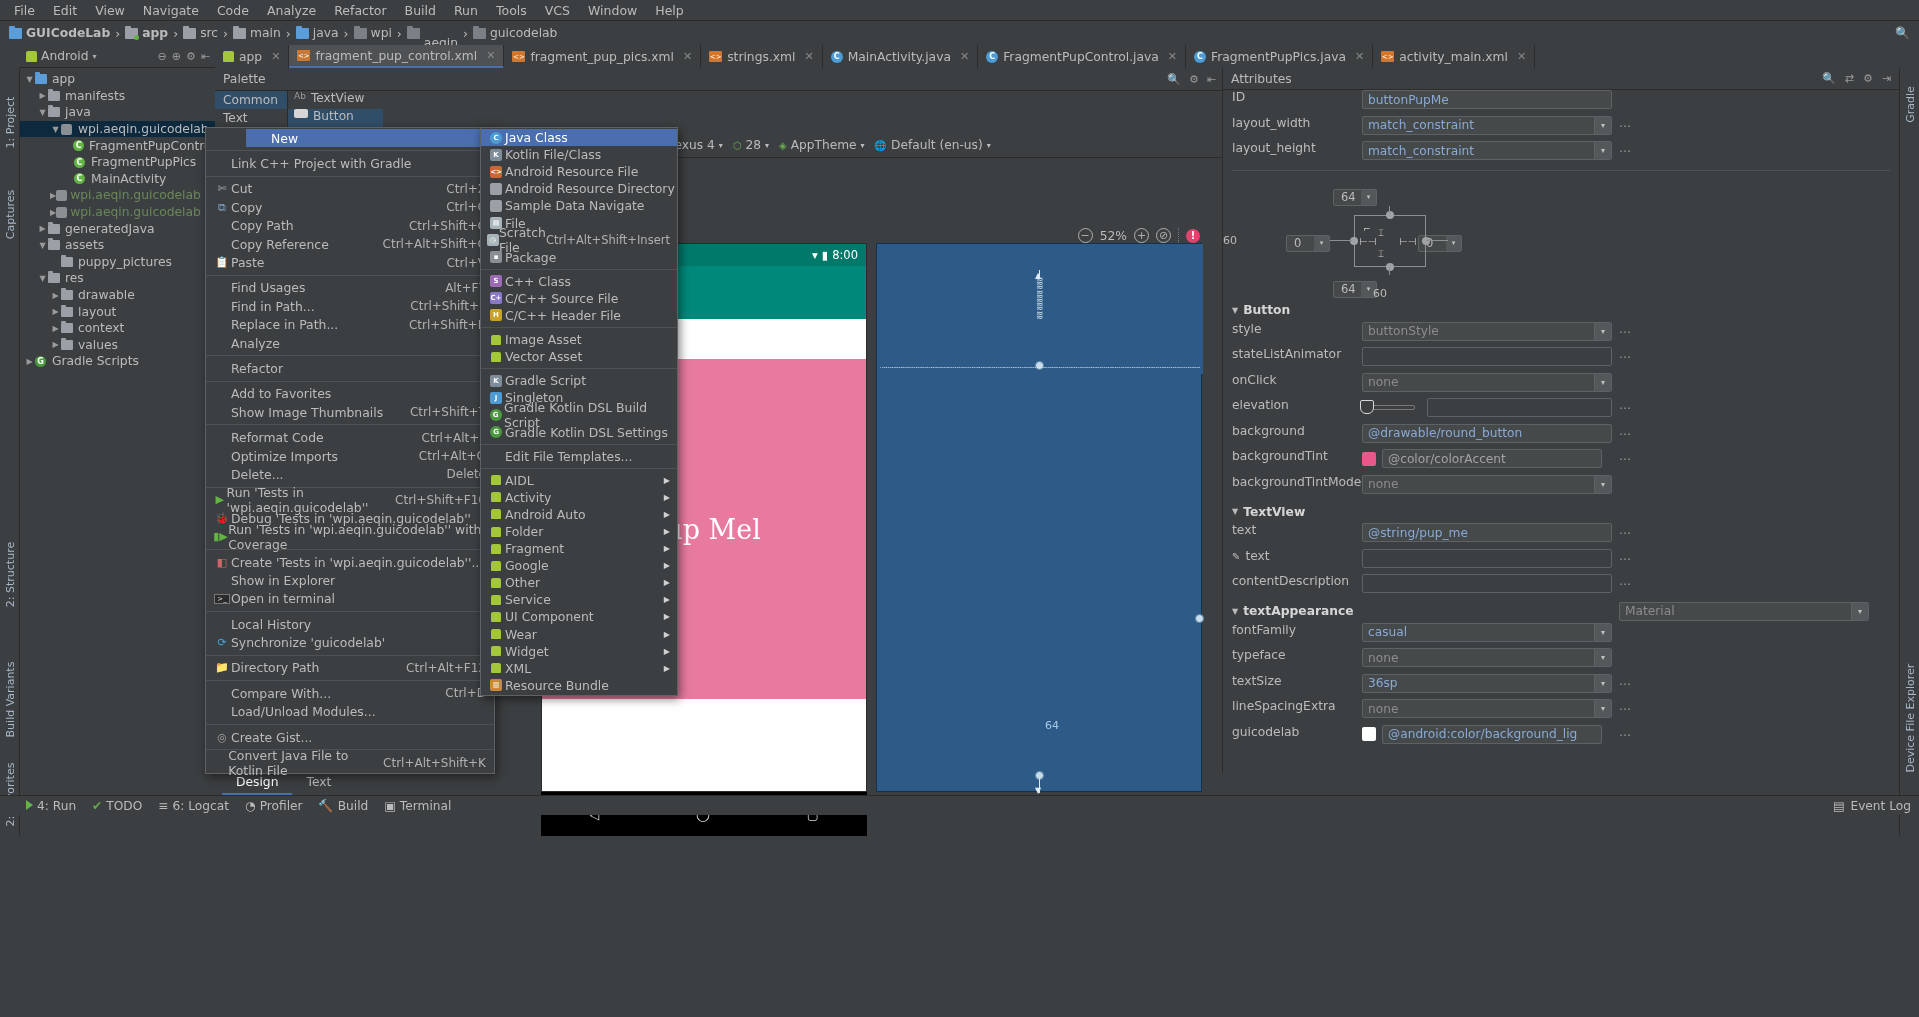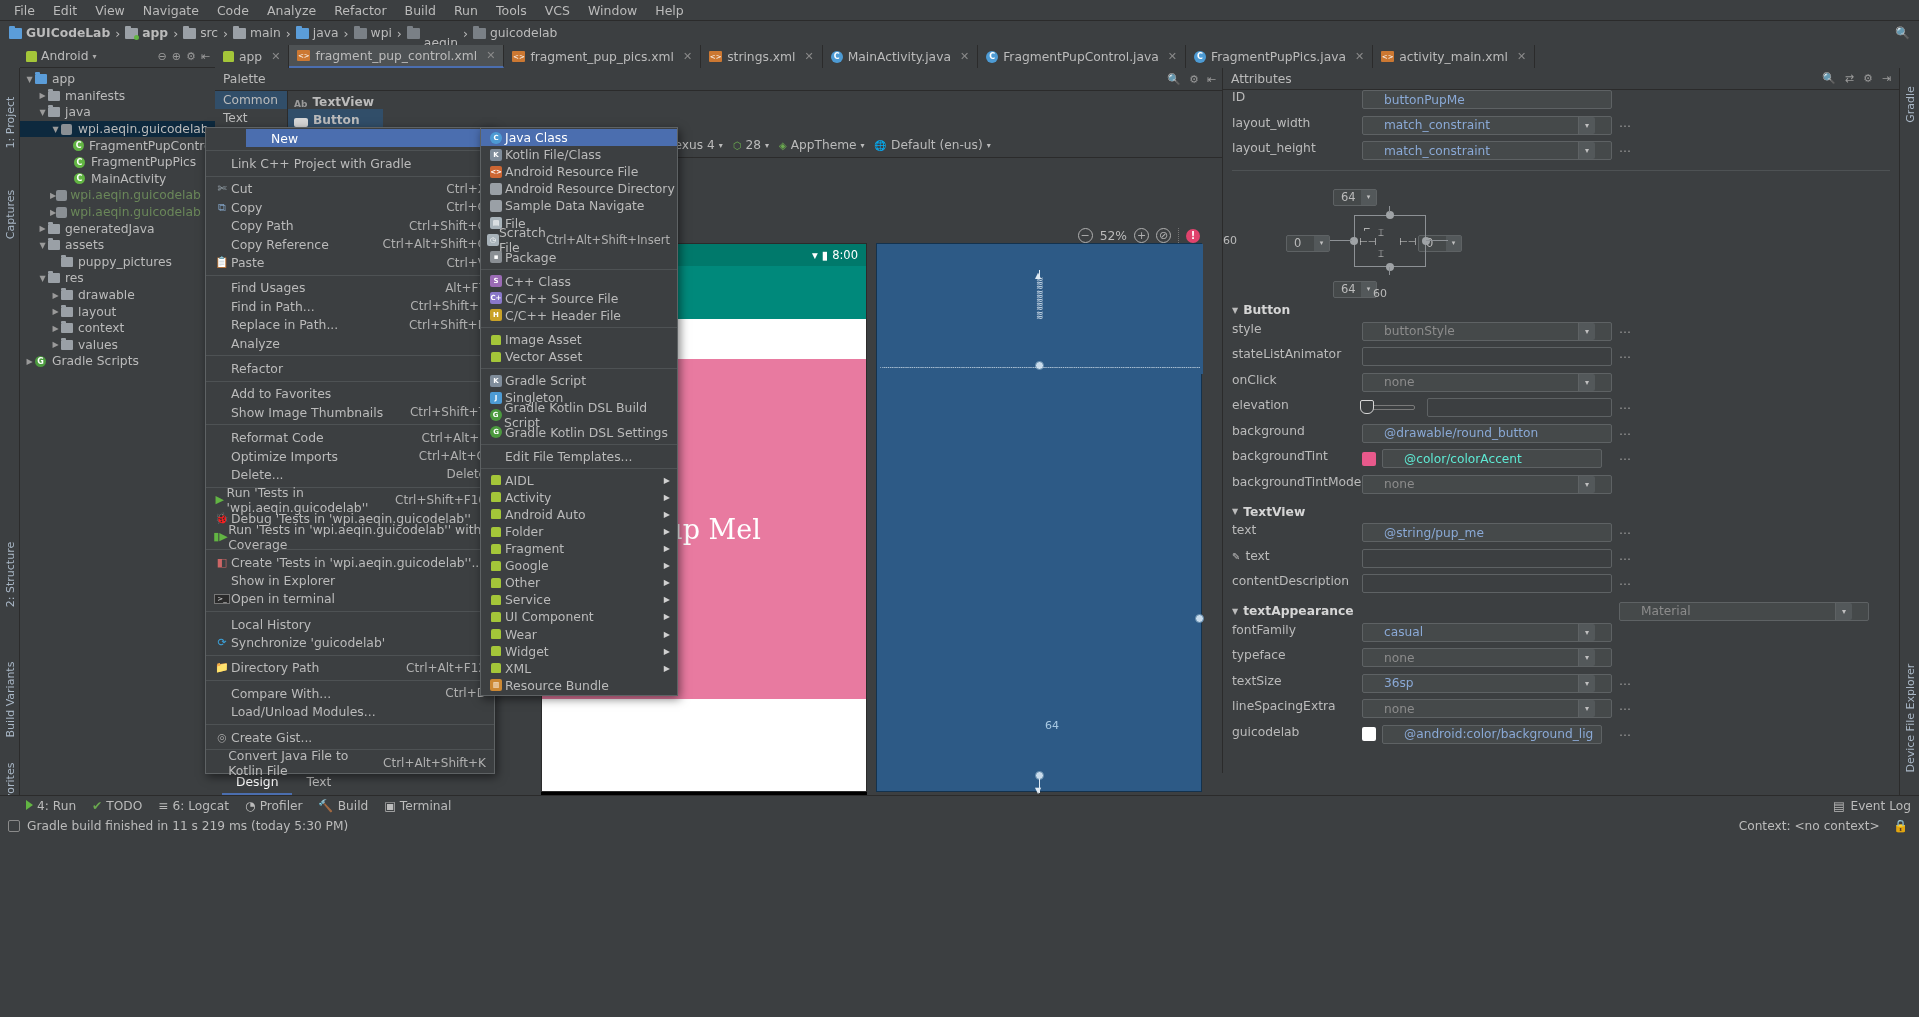--- a/index.html
+++ b/index.html
@@ -110,21 +110,21 @@
   .palHdr{
     height:23px; display:flex; align-items:center; padding-left:8px; gap:6px;
     font-size:12.3px; color:#bbb; border-bottom:1px solid #2b2b2b;
   }
   .palHdr .ic{ margin-left:auto; display:flex; gap:8px; padding-right:6px; color:#9a9a9a; font-size:11px;}
   .palBody{ position:absolute; left:0; top:23px; width:1007px; height:42px; display:flex;}
   .palCats{ width:72px; }
   .palCat{ height:18px; display:flex; align-items:center; padding-left:8px; font-size:12.2px;}
   .palCat.sel{ background:#2f65ca33; background:#314e69;}
   .palItems{ width:96px; border-left:1px solid #2b2b2b;}
-  .palItem{ height:18px; display:flex; align-items:flex-end; gap:5px; padding-left:6px; font-size:12.2px;font-weight:bold;}
+  .palItem{ height:18px; display:flex; align-items:flex-start; gap:5px; padding-left:6px; font-size:12.2px;}
   .palItem.sel{ background:#314e69;}
   .abIco{ font-size:9px; color:#9a9a9a; }
   .btnIco{ width:14px; height:9px; background:#d6d6d6; border-radius:2px;}
 
   .dsToolbar{
     position:absolute; left:0; top:65px; width:1007px; height:25px;
     display:flex; align-items:center; padding-left:185px; gap:2px;
     border-bottom:1px solid #2b2b2b;
   }
   .dtico{ width:19px;height:19px; display:inline-flex; align-items:center;justify-content:center;
@@ -181,21 +181,21 @@
     position:absolute; left:1222px; top:68px; width:677px; height:705px;
     background:#3c3f41; border-left:1px solid #2b2b2b;
   }
   .attrHdr{ height:22px; display:flex; align-items:center; padding-left:8px; font-size:12.3px;
             color:#bbb; border-bottom:1px solid #2b2b2b;}
   .attrHdr .ic{ margin-left:auto; display:flex; gap:9px; padding-right:8px; color:#9a9a9a; font-size:11px;}
   .arow{ display:flex; align-items:flex-start; height:25.5px; padding-left:9px; }
   .arow .k{ width:130px; color:#bbbbbb; font-size:12.3px; white-space:nowrap; overflow:hidden;}
   .fld{
     height:19px; background:#45494a; border:1px solid #5e6264; border-radius:2px;
-    display:flex; align-items:center; padding:0 21px; font-size:12.2px; color:#8aa9d6;
+    display:flex; align-items:center; padding:0 5px; font-size:12.2px; color:#8aa9d6;
   }
   .fld.empty{ background:#3c3f41; }
   .fld.grey{ color:#8c8c8c;}
   .fld.w250{ width:250px;} .fld.w220{ width:220px;} .fld.w200{ width:200px;}
   .caret{ margin-left:auto; width:17px; height:17px; background:#53585a; border-left:1px solid #5e6264;
           display:flex; align-items:center; justify-content:center; font-size:8px; color:#c0c0c0;
           margin-right:-5px; border-radius:0 2px 2px 0;}
   .dots{ margin-left:7px; color:#9a9a9a; font-size:12px; letter-spacing:1px;}
   .secthdr{ display:flex; align-items:center; height:23px; padding-left:9px; gap:5px;
             font-size:12.3px; color:#d6d6d6; font-weight:bold;}
@@ -781,21 +781,21 @@
           <span class="k">background</span>
           <div class="fld w250">
             <span>@drawable/round_button</span>
           </div>
           <span class="dots">…</span>
         </div>
         <div class="arow">
           <span class="k">backgroundTint</span>
           <div class="fld w250" style="background: transparent; border: none; padding: 0px;">
             <span class="swatch" style="background: rgb(232, 89, 139);"></span>
-            <div class="fld w220" style="color: #5eead4;">@color/colorAccent</div>
+            <div class="fld w220" style="color: #a3a3a3;">@color/colorAccent</div>
           </div>
           <span class="dots">…</span>
         </div>
         <div class="arow">
           <span class="k">backgroundTintMode</span>
           <div class="fld w250 grey">
             <span style="color: rgb(140, 140, 140);">none</span>
             <span class="caret">▾</span>
           </div>
         </div>
@@ -1286,23 +1286,15 @@
       <span class="sb">
         <span><span style="color:#bbb">▣</span></span>
         <span>Terminal</span>
       </span>
       <span class="right">
         <span>▤</span>
         <span>Event Log</span>
       </span>
     </div>
 
-  <div class="statusBottom">
-    <span style="width:12px;height:12px;border:1px solid #8a8a8a;border-radius:2px;display:inline-block"></span>
-    <span>Gradle build finished in 11 s 219 ms (today 5:30 PM)</span>
-    <span class="right">
-      <span>Context: &lt;no context&gt;</span>
-      <span>🔒</span>
-    </span>
-  </div>
 
   <div class="bottomfill"></div>
 </div>
 
 </body></html>

